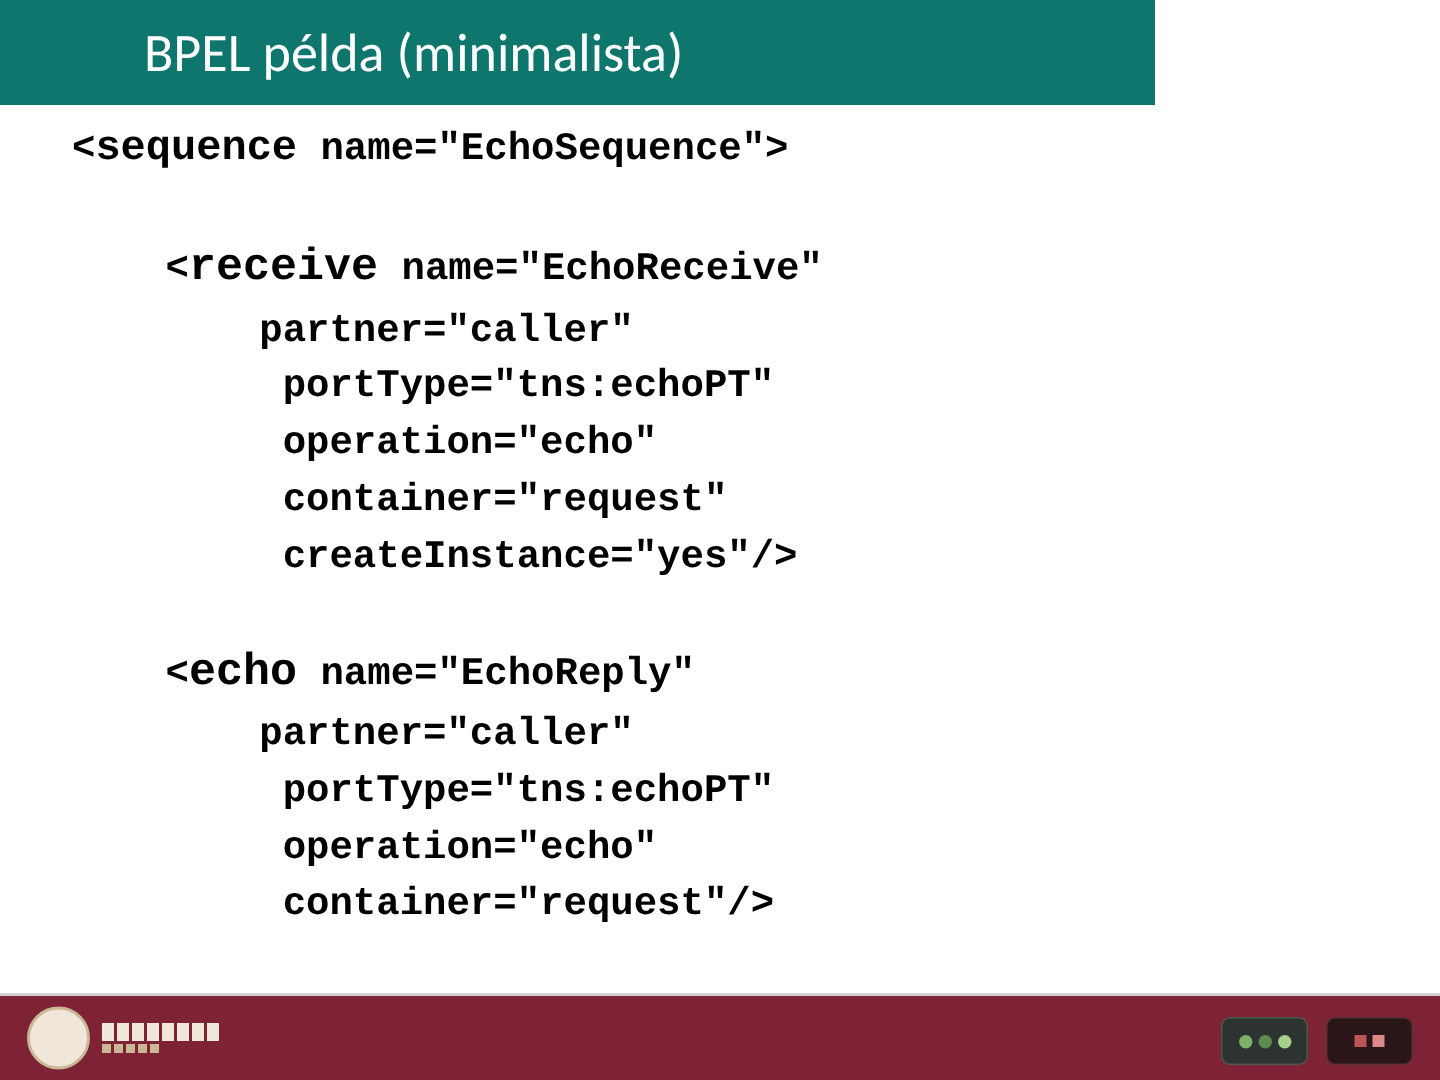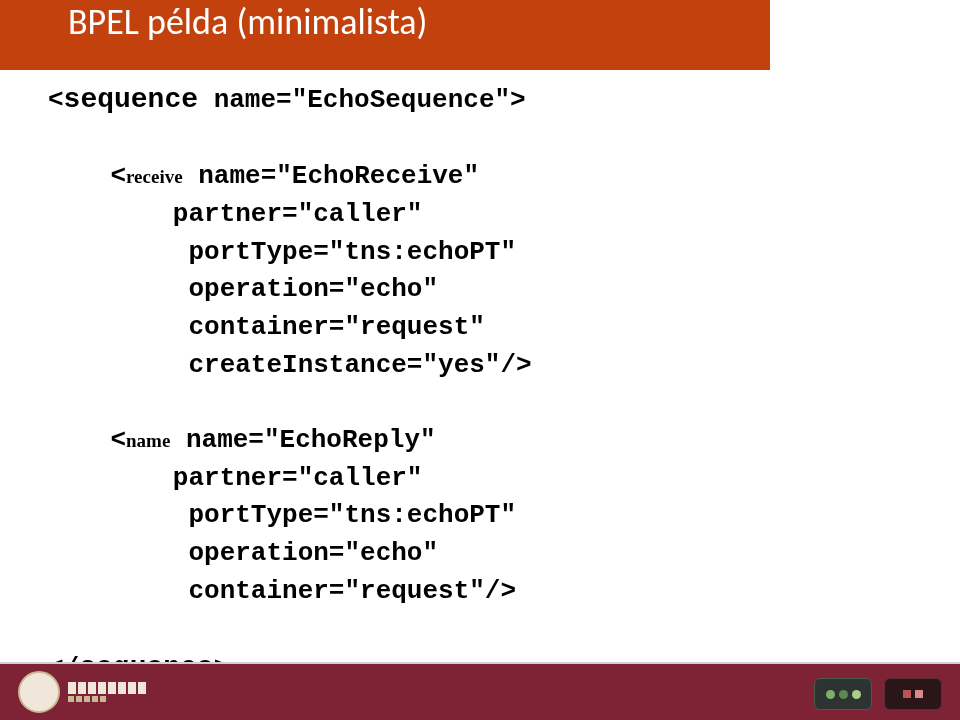--- a/index.html
+++ b/index.html
@@ -1,22 +1,22 @@
 <!DOCTYPE html>
 <html><head>
 <meta charset="utf-8">
 <style>
   * { margin: 0; padding: 0; box-sizing: border-box; }
   html, body { width: 960px; height: 720px; font-family: Calibri, Arial, sans-serif; background: #ffffff; overflow: hidden; }
   .slide { position: relative; width: 960px; height: 720px; }
-  .title-bar { position: absolute; left: 0; top: 0; width: 770px; height: 70px; background: #c2410c; display: flex; padding-left: 68px; }
+  .title-bar { position: absolute; left: 0; top: 0; width: 770px; height: 70px; background: #0f766e; display: flex; align-items: center; padding-left: 96px; }
   .title-text { font-size: 36px; color: #ffffff; font-weight: 400; }
   .code-block { position: absolute; left: 48px; top: 80px; font-family: "Courier New", monospace; font-size: 26px; line-height: 1.45; font-weight: bold; color: #000; white-space: pre; }
   .kw { font-size: 28px; font-weight: bold; }
-  .kw-mid { font-size: 19px; font-weight: bold; font-family: Liberation Serif, serif; }
+  .kw-mid { font-size: 30px; font-weight: bold; }
   .footer { position: absolute; left: 0; bottom: 0; width: 960px; height: 56px; background: #7e2235; }
   .footer-line { position: absolute; left: 0; bottom: 56px; width: 960px; height: 2px; background: #d0d0d0; }
   .logo-uni { position: absolute; left: 18px; bottom: 6px; width: 210px; height: 44px; display: flex; align-items: center; gap: 8px; }
   .seal { width: 42px; height: 42px; border-radius: 50%; background: #f1e6da; border: 2px solid #c9b893; }
   .wordmark { display: flex; gap: 2px; }
   .wordmark span { display: inline-block; width: 8px; height: 12px; background: #f1e6da; }
   .wordmark-sub { display: flex; gap: 2px; margin-top: 2px; }
   .wordmark-sub span { display: inline-block; width: 6px; height: 6px; background: #c9b893; }
   .badges { position: absolute; right: 18px; bottom: 10px; display: flex; gap: 12px; align-items: center; }
   .badge { width: 58px; height: 32px; border-radius: 6px; display: flex; align-items: center; justify-content: center; gap: 4px; }
@@ -39,21 +39,21 @@
 
   <div class="code-block"><span>&lt;</span><span class="kw">sequence</span><span> name="EchoSequence"&gt;</span>
 
 <span>    &lt;</span><span class="kw-mid">receive</span><span> name="EchoReceive"</span>
 <span>        partner="caller"</span>
 <span>         portType="tns:echoPT"</span>
 <span>         operation="echo"</span>
 <span>         container="request"</span>
 <span>         createInstance="yes"/&gt;</span>
 
-<span>    &lt;</span><span class="kw-mid">name</span><span> name="EchoReply"</span>
+<span>    &lt;</span><span class="kw-mid">echo</span><span> name="EchoReply"</span>
 <span>        partner="caller"</span>
 <span>         portType="tns:echoPT"</span>
 <span>         operation="echo"</span>
 <span>         container="request"/&gt;</span>
 
 <span>&lt;/</span><span class="kw">sequence</span><span>&gt;</span></div>
 
   <div class="footer-line"></div>
   <div class="footer">
     <div class="logo-uni">

